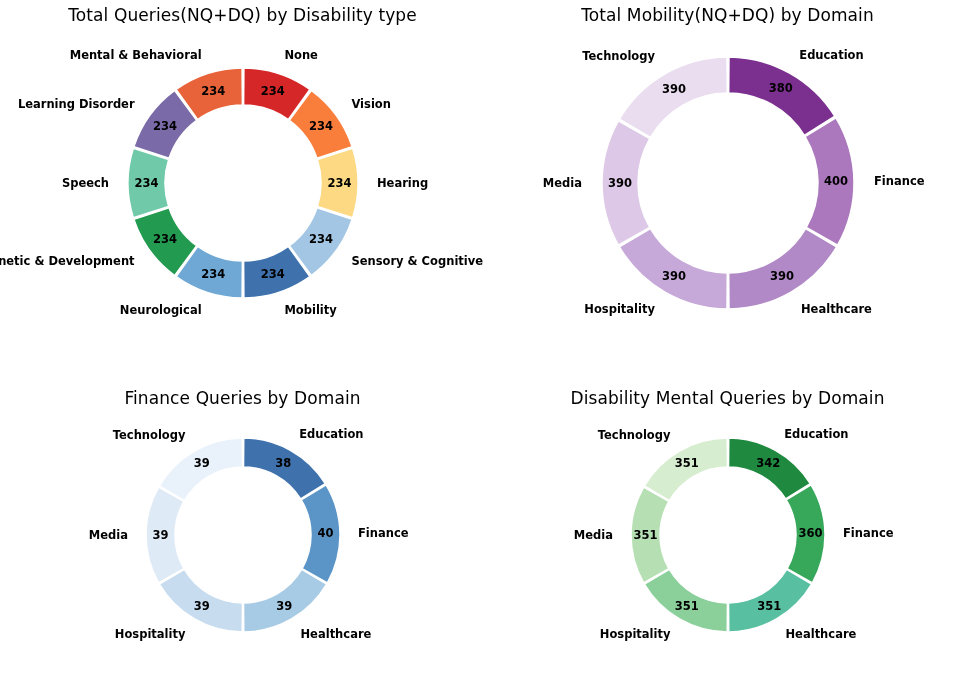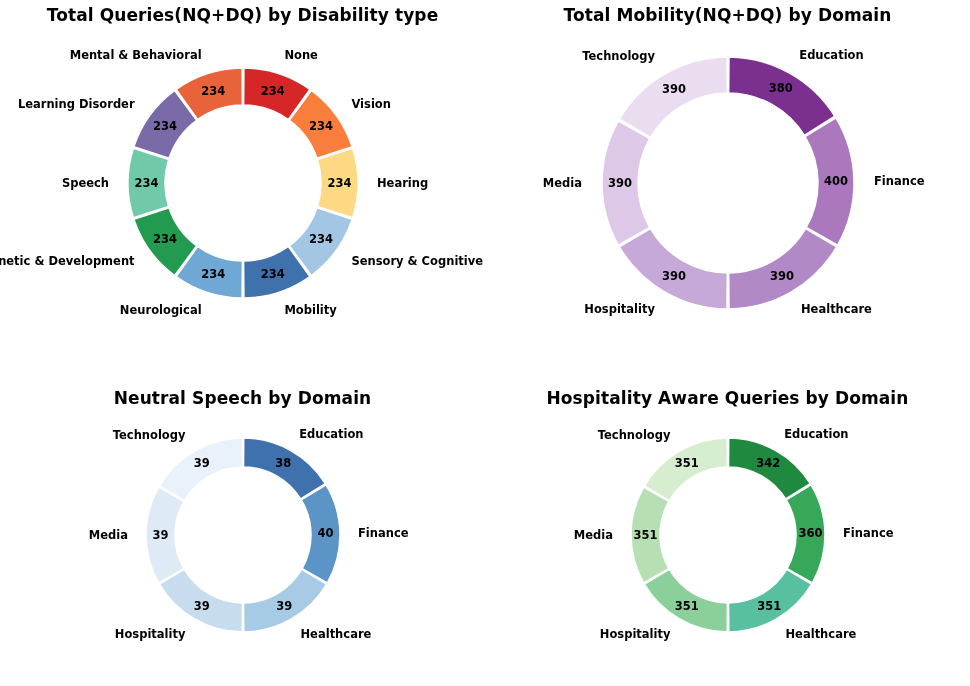--- a/index.html
+++ b/index.html
@@ -26,21 +26,21 @@
     width: 100%;
     height: 100%;
     box-sizing: border-box;
   }
   .panel-title {
     position: absolute;
     left: 0;
     right: 0;
     text-align: center;
     font-size: 17px;
-    font-weight: bold;
+    font-weight: normal;
     letter-spacing: 0.1px;
     color: #000;
   }
   .p0 .panel-title, .p1 .panel-title { top: 5px; }
   .p2 .panel-title, .p3 .panel-title { top: 16px; }
 
   .donut-wrap {
     position: absolute;
     left: 50%;
     transform: translateX(-50%);
@@ -127,21 +127,21 @@
           <text x="102" y="152" class="slice-value">390</text>
           <text x="64" y="152.00000000000003" class="slice-label" text-anchor="end">Media</text>
           <path d="M 101.37896037230323 88.14493167963622 A 126 126 0 0 1 209.01040848802242 26.003886136756506 L 209.293148920016 62.00277581196893 A 90 90 0 0 0 132.41354312307374 106.38923691402586 Z" fill="#eaddf0" stroke="#ffffff" stroke-width="1.5"></path>
           <text x="155.99999999999994" y="58.46925639128065" class="slice-value">390</text>
           <text x="136.99999999999994" y="25.560291047471992" class="slice-label" text-anchor="end">Technology</text>
         </svg>
     </div>
   </div>
 
   <div class="panel p2">
-    <div class="panel-title">Neutral Speech by Domain</div>
+    <div class="panel-title">Finance Queries by Domain</div>
     <div class="donut-wrap">
       <svg class="donut-svg" id="svg2" width="420" height="270" viewBox="0 0 420 270">
           <path d="M 210.761828386205 21.002991708455397 A 97 97 0 0 1 292.2710152407922 66.61439840529906 L 267.67452614818427 81.9771040367045 A 68 68 0 0 0 210.53406526043239 50.0020972801543 Z" fill="#3f72ad" stroke="#ffffff" stroke-width="1.5"></path>
           <text x="250.28709045981768" y="46.00555339276184" class="slice-value">38</text>
           <text x="266.1577624591398" y="17.644104729304374" class="slice-label" text-anchor="start">Education</text>
           <path d="M 293.06799561931746 67.91299466139894 A 97 97 0 0 1 294.38278746466995 165.83874140999467 L 269.15494378966554 151.53643727710966 A 68 68 0 0 0 268.2332340424081 82.88746017500131 Z" fill="#5b94c7" stroke="#ffffff" stroke-width="1.5"></path>
           <text x="292.4925649231795" y="116.8924204791447" class="slice-value">40</text>
           <text x="324.9896359535229" y="116.45610127395928" class="slice-label" text-anchor="start">Finance</text>
           <path d="M 293.620959078465 167.15826688154993 A 97 97 0 0 1 210.76182838620497 214.9970082915446 L 210.53406526043236 185.99790271984568 A 68 68 0 0 0 268.62087852923315 152.46146544273603 Z" fill="#a8cbe5" stroke="#ffffff" stroke-width="1.5"></path>
           <text x="251.25" y="189.4470958122162" class="slice-value">39</text>
@@ -153,21 +153,21 @@
           <text x="127.5" y="118.00000000000001" class="slice-value">39</text>
           <text x="95" y="118.00000000000001" class="slice-label" text-anchor="end">Media</text>
           <path d="M 126.37904092153502 68.8417331184501 A 97 97 0 0 1 209.23817161379503 21.002991708455397 L 209.46593473956764 50.0020972801543 A 68 68 0 0 0 151.37912147076682 83.53853455726399 Z" fill="#e9f1fa" stroke="#ffffff" stroke-width="1.5"></path>
           <text x="168.74999999999997" y="46.55290418778384" class="slice-value">39</text>
           <text x="152.49999999999994" y="18.407078564789586" class="slice-label" text-anchor="end">Technology</text>
         </svg>
     </div>
   </div>
 
   <div class="panel p3">
-    <div class="panel-title">Hospitality Aware Queries by Domain</div>
+    <div class="panel-title">Disability Mental Queries by Domain</div>
     <div class="donut-wrap">
       <svg class="donut-svg" id="svg3" width="420" height="270" viewBox="0 0 420 270">
           <path d="M 210.761828386205 21.002991708455397 A 97 97 0 0 1 292.2710152407922 66.61439840529906 L 267.67452614818427 81.9771040367045 A 68 68 0 0 0 210.53406526043239 50.0020972801543 Z" fill="#1f8a3f" stroke="#ffffff" stroke-width="1.5"></path>
           <text x="250.28709045981768" y="46.00555339276184" class="slice-value">342</text>
           <text x="266.1577624591398" y="17.644104729304374" class="slice-label" text-anchor="start">Education</text>
           <path d="M 293.06799561931746 67.91299466139894 A 97 97 0 0 1 294.38278746466995 165.83874140999467 L 269.15494378966554 151.53643727710966 A 68 68 0 0 0 268.2332340424081 82.88746017500131 Z" fill="#37a75a" stroke="#ffffff" stroke-width="1.5"></path>
           <text x="292.4925649231795" y="116.8924204791447" class="slice-value">360</text>
           <text x="324.9896359535229" y="116.45610127395928" class="slice-label" text-anchor="start">Finance</text>
           <path d="M 293.620959078465 167.15826688154993 A 97 97 0 0 1 210.76182838620497 214.9970082915446 L 210.53406526043236 185.99790271984568 A 68 68 0 0 0 268.62087852923315 152.46146544273603 Z" fill="#58c0a0" stroke="#ffffff" stroke-width="1.5"></path>
           <text x="251.25" y="189.4470958122162" class="slice-value">351</text>

